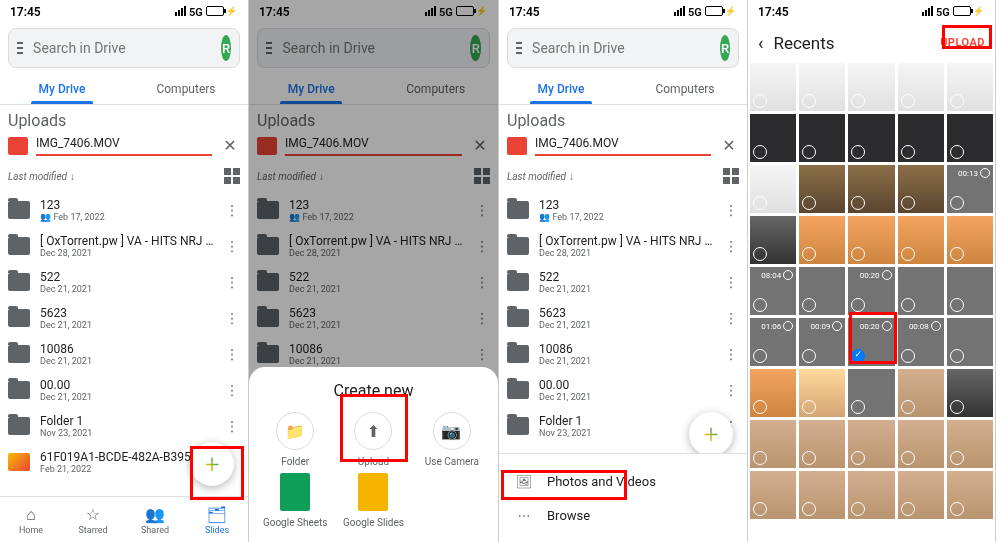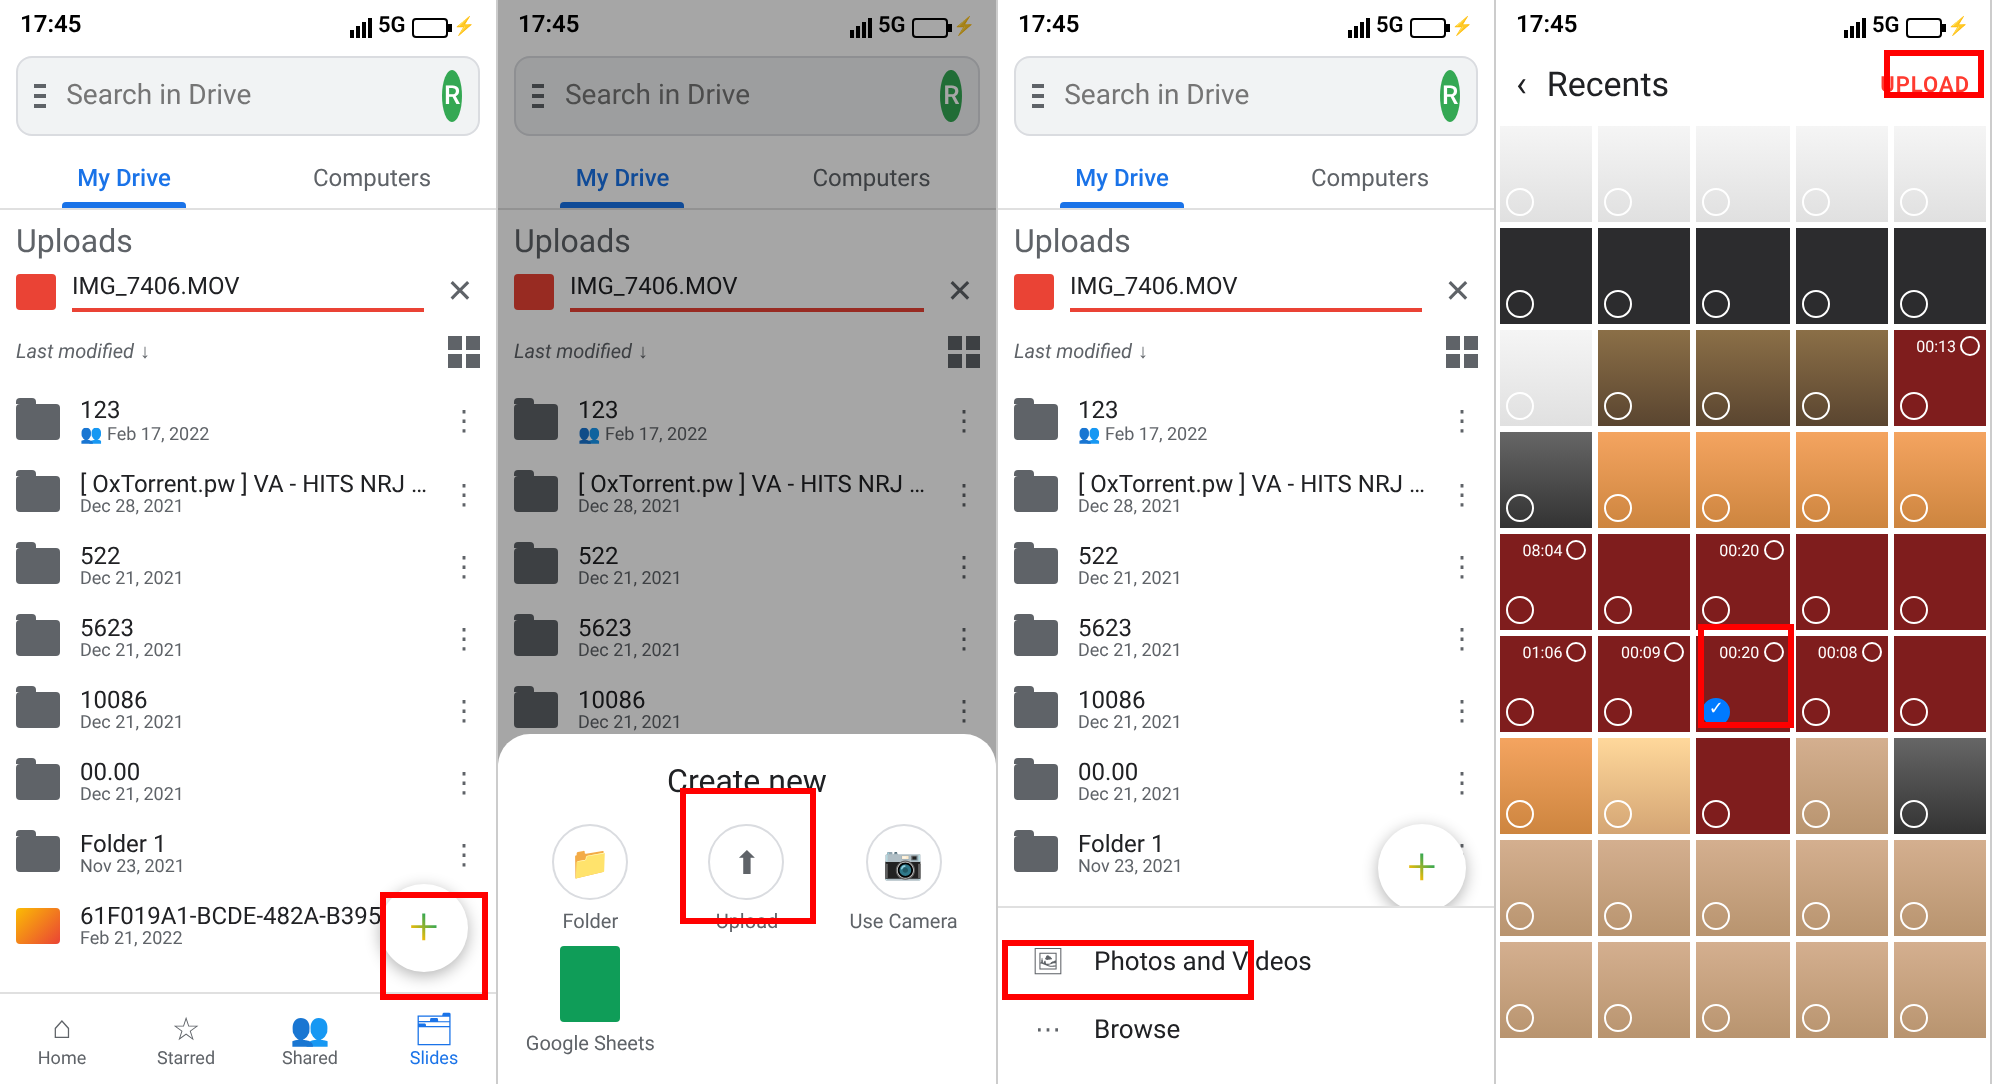--- a/index.html
+++ b/index.html
@@ -5,21 +5,21 @@
 * { box-sizing: border-box; margin: 0; padding: 0; font-family: -apple-system, Roboto, Arial, sans-serif; }
 body { width: 996px; height: 542px; display: flex; background: #fff; overflow: hidden; }
 .screen { position: relative; display: flex; flex-direction: column; border-right: 1px solid #ccc; }
 .s1 { width: 249px; }
 .s2 { width: 250px; }
 .s3 { width: 249px; }
 .s4 { width: 248px; }
 
 
 .statusbar { height: 24px; display: flex; align-items: center; justify-content: space-between; padding: 0 10px; font-size: 12px; font-weight: 600; }
-.statusbar .right { display: flex; align-items: flex-end; gap: 3px; font-size: 11px; }
+.statusbar .right { display: flex; align-items: flex-start; gap: 3px; font-size: 11px; }
 .sig { display: inline-flex; gap: 1px; align-items: flex-end; }
 .sig i { width: 2px; background: #000; display: inline-block; }
 .sig i:nth-child(1){height:4px} .sig i:nth-child(2){height:6px} .sig i:nth-child(3){height:8px} .sig i:nth-child(4){height:10px}
 .batt { width: 18px; height: 10px; border: 1px solid #000; border-radius: 2px; position: relative; }
 .batt::after { content:''; position:absolute; right:-3px; top:2px; width:2px; height:4px; background:#000; }
 .batt .fill { background: #2ecc71; height:100%; width:70%; }
 .bolt { font-size:9px; }
 
 
 .searchwrap { padding: 4px 8px; }
@@ -99,21 +99,21 @@
 .pgrid { flex:1; display:grid; grid-template-columns:repeat(5,1fr); gap:3px; padding:2px; overflow:hidden; grid-auto-rows:48px; }
 .ptile { position:relative; background:#888; overflow:hidden; }
 .ptile .sel { position:absolute; bottom:3px; left:3px; width:14px; height:14px; border:1.5px solid #fff; border-radius:50%; }
 .ptile.checked .sel { background:#007aff; border-color:#007aff; }
 .ptile.checked .sel::after { content:'✓'; color:#fff; font-size:9px; position:absolute; top:-1px; left:2px; }
 .ptile .dur { position:absolute; top:3px; right:3px; font-size:8px; color:#fff; display:flex; align-items:center; gap:2px; }
 .ptile .dur::after { content:''; width:8px; height:8px; border:1px solid #fff; border-radius:50%; }
 .bg1{background:linear-gradient(#f5f5f5,#e0e0e0)} .bg2{background:#2c2c2e}
 .bg3{background:linear-gradient(#666,#333)} .bg4{background:linear-gradient(#8b6f47,#5a4530)}
 .bg5{background:linear-gradient(#f4a460,#cd853f)} .bg6{background:linear-gradient(#d4af8f,#b8946f)}
-.bg7{background:#7f1d1d} .bg8{background:linear-gradient(#ffd89b,#d4a574)}
+.bg7{background:#737373} .bg8{background:linear-gradient(#ffd89b,#d4a574)}
 </style>
 </head>
 <body>
 
 <div class="screen s1">
   <div class="statusbar">
     <span>17:45</span>
     <span class="right">
       <span class="sig">
           <i></i>
@@ -346,20 +346,24 @@
           <div class="sheet-lb">Upload</div>
         </div>
       <div class="sheet-item">
           <div class="sheet-ic">📷</div>
           <div class="sheet-lb">Use Camera</div>
         </div>
       <div class="sheet-item">
           <div class="sheet-ic gsheets"></div>
           <div class="sheet-lb">Google Sheets</div>
         </div>
+      <div class="sheet-item">
+          <div class="sheet-ic gslides"></div>
+          <div class="sheet-lb">Google Slides</div>
+        </div>
     </div>
   </div>
   <div class="hl" style="bottom:80px;left:91px;width:68px;height:68px"></div>
 </div>
 
 <div class="screen s3">
   <div class="statusbar">
     <span>17:45</span>
     <span class="right">
         <span class="sig">

